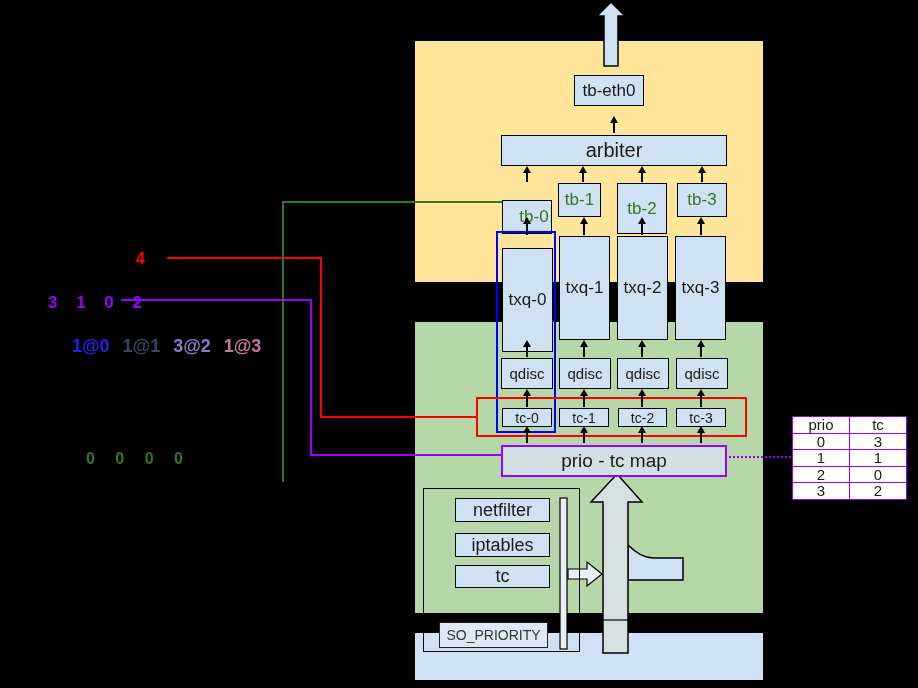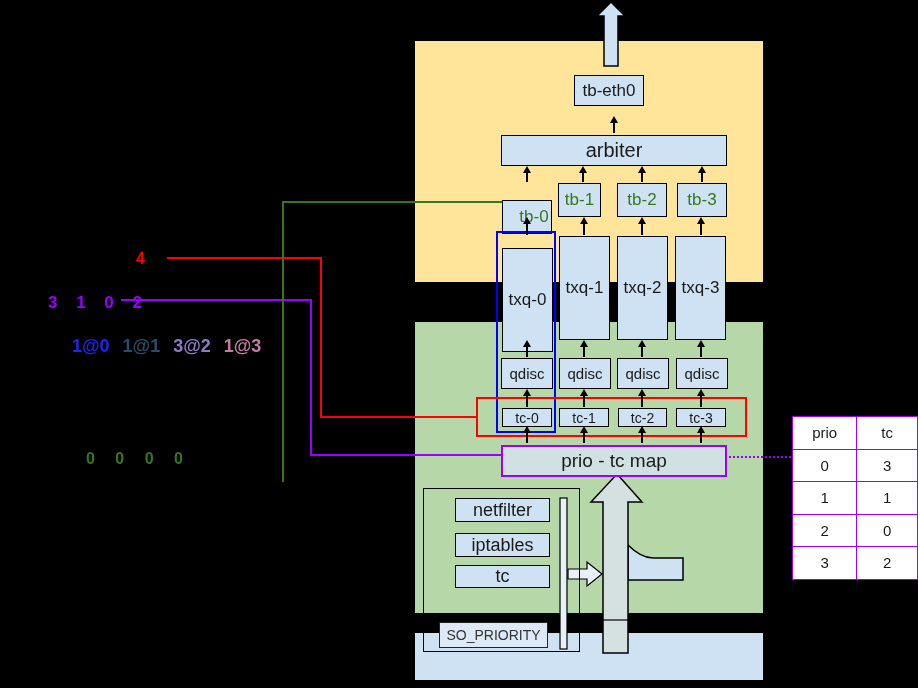--- a/index.html
+++ b/index.html
@@ -10,21 +10,21 @@
        display:flex;align-items:center;justify-content:center;color:#1a1a1a;}
   .green-label{color:#38761d;}
   .outline-rect{position:absolute;box-sizing:border-box;background:transparent;}
   .hline{position:absolute;height:2px;}
   .vline{position:absolute;width:2px;}
   .fa{position:absolute;width:2px;background:#000;}
   .fa::before{content:'';position:absolute;top:-7px;left:-3px;width:0;height:0;
               border:4px solid transparent;border-top:none;border-bottom:7px solid #000;}
   .ann{position:absolute;white-space:nowrap;}
   table.map{position:absolute;left:792px;top:416px;border-collapse:collapse;background:#fff;}
-  table.map td,table.map th{border:1.8px solid #9900ff;width:56px;height:15.5px;padding:8px;
+  table.map td,table.map th{border:1.8px solid #9900ff;width:56px;height:15.5px;padding:0;
        text-align:center;font-size:15px;font-weight:400;color:#1a1a1a;line-height:1;}
   .svg-layer{position:absolute;left:0;top:0;pointer-events:none;}
 </style>
 </head>
 <body>
 
 <div class="canvas">
 
   <div class="region" style="left:415px;top:41px;width:348px;height:241px;background:#ffe599;"></div>
   <div class="region" style="left:415px;top:322px;width:348px;height:291px;background:#b6d7a8;"></div>
@@ -47,21 +47,21 @@
   <div class="box" style="left:501px;top:135px;width:226px;height:31px;font-size:20px;">
     <span>arbiter</span>
   </div>
 
   <div class="box" style="left:502px;top:200px;width:50px;height:34px;font-size:17px;padding-left:14px;">
     <span class="green-label">tb-0</span>
     </div>
   <div class="box" style="left:558px;top:183px;width:43px;height:34px;font-size:17px;">
     <span class="green-label">tb-1</span>
     </div>
-  <div class="box" style="left:617px;top:183px;width:50px;height:34px;font-size:17px;">
+  <div class="box" style="left:617px;top:183px;width:50px;height:51px;font-size:17px;">
     <span class="green-label">tb-2</span>
     </div>
   <div class="box" style="left:677px;top:183px;width:50px;height:34px;font-size:17px;">
     <span class="green-label">tb-3</span>
     </div>
 
   <div class="box" style="left:502px;top:248px;width:51px;height:104px;font-size:17px;">
     <span>txq-0</span>
     </div>
   <div class="box" style="left:559px;top:236px;width:51px;height:104px;font-size:17px;">

